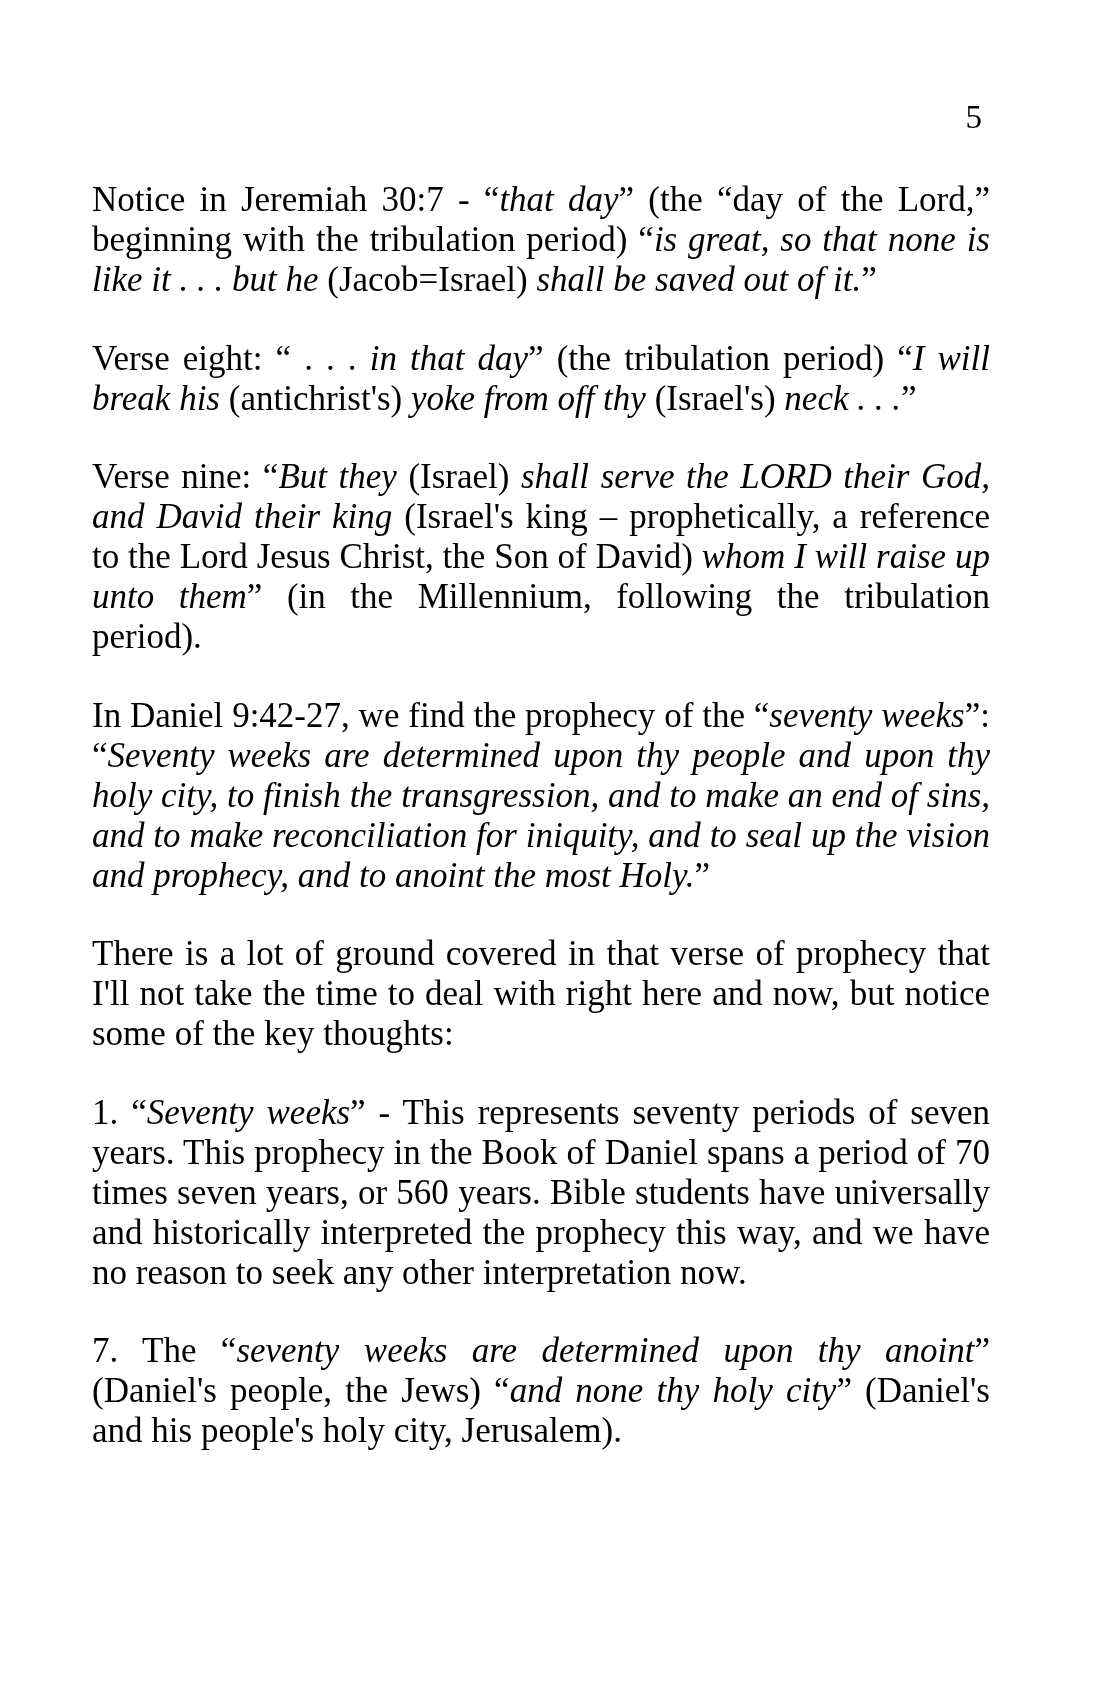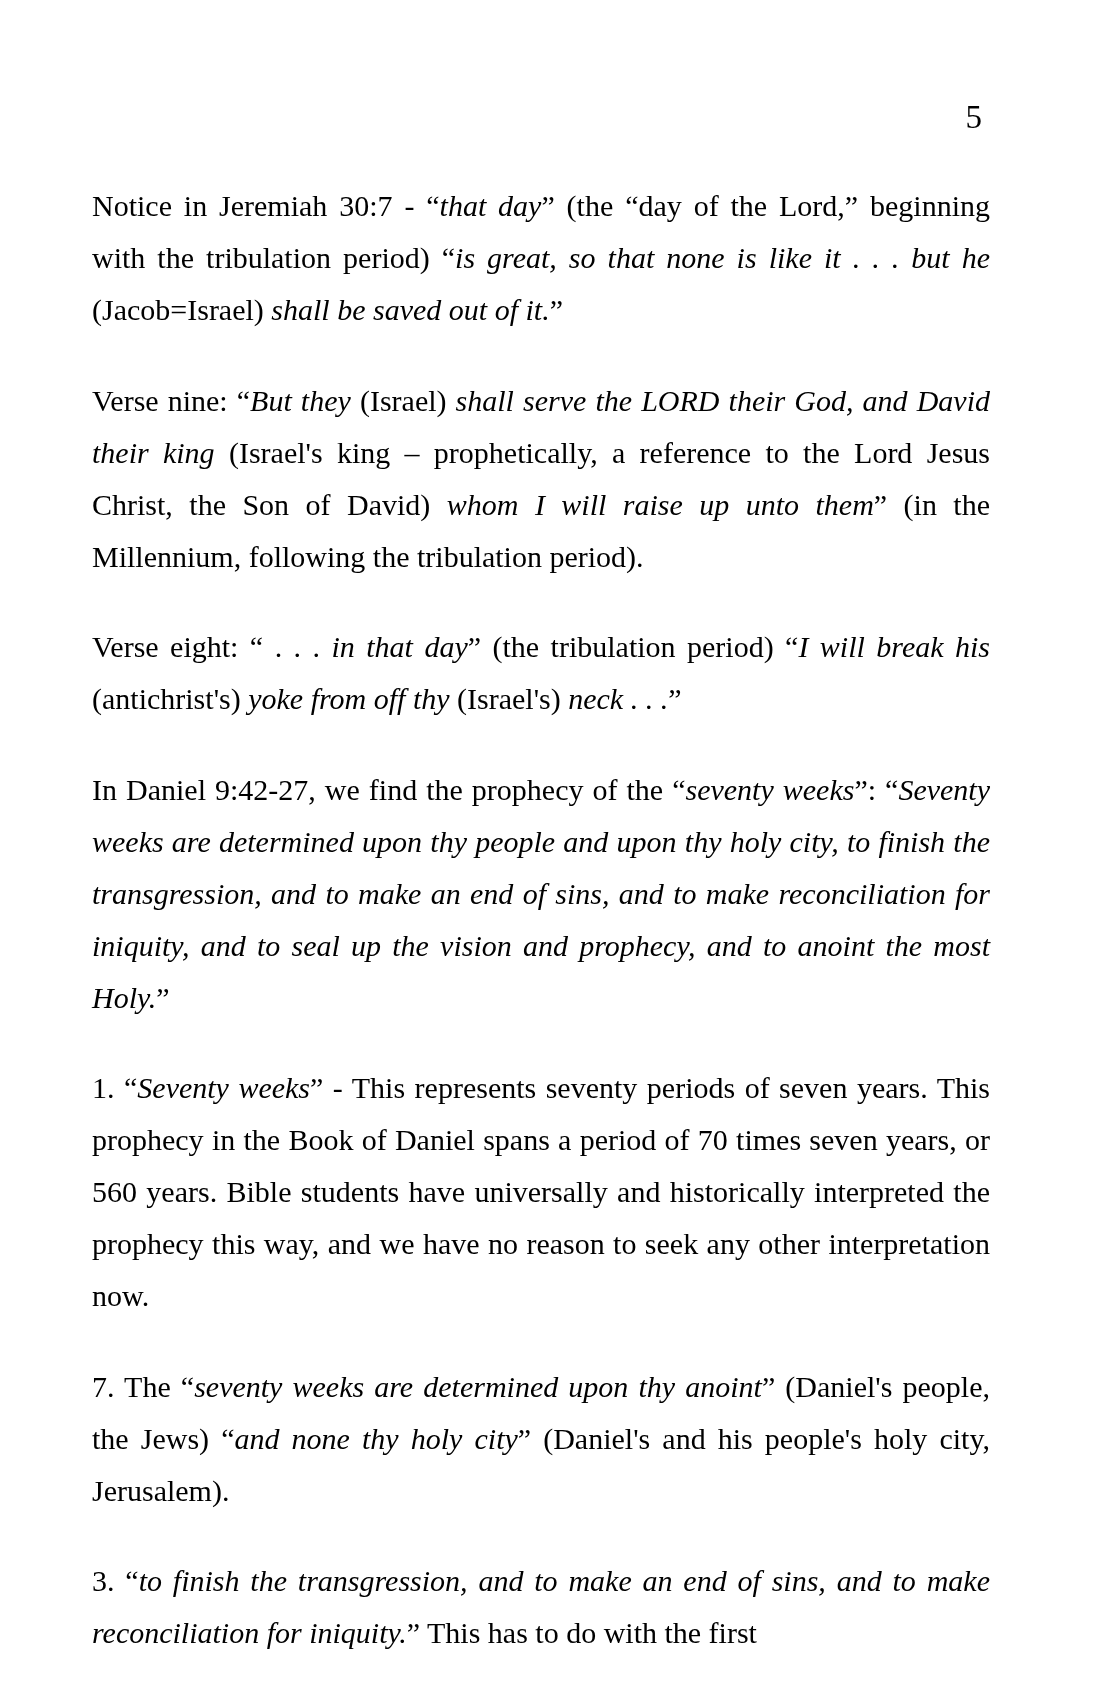--- a/index.html
+++ b/index.html
@@ -27,38 +27,38 @@
     line-height: 38px;
     margin-top: 98px;
     padding-right: 8px;
   }
   .body-text {
     margin-top: 44px;
   }
   .body-text p {
     margin: 0;
     padding: 0;
-    font-size: 30px;
-    line-height: 52px;
+    font-size: 35px;
+    line-height: 40px;
     text-align: justify;
   }
   .body-text p + p {
     margin-top: 38.5px;
   }
   .body-text em {
     font-style: italic;
   }
 </style>
 </head>
 <body>
 
 <div class="page">
   <div class="page-number">5</div>
   <div class="body-text">
       <p><span>Notice in Jeremiah 30:7 - “</span><em>that day</em><span>” (the “day of the Lord,” beginning with the tribulation period) “</span><em>is great, so that none is like it . . . but he</em><span> (Jacob=Israel) </span><em>shall be saved out of it.</em><span>”</span></p>
+      <p><span>Verse eight: “ . . . </span><em>in that day</em><span>” (the tribulation period) “</span><em>I will break his</em><span> (antichrist's) </span><em>yoke from off thy</em><span> (Israel's) </span><em>neck . . .</em><span>”</span></p>
       <p><span>Verse nine: “</span><em>But they</em><span> (Israel) </span><em>shall serve the LORD their God, and David their king</em><span> (Israel's king – prophetically, a reference to the Lord Jesus Christ, the Son of David) </span><em>whom I will raise up unto them</em><span>” (in the Millennium, following the tribulation period).</span></p>
-      <p><span>Verse eight: “ . . . </span><em>in that day</em><span>” (the tribulation period) “</span><em>I will break his</em><span> (antichrist's) </span><em>yoke from off thy</em><span> (Israel's) </span><em>neck . . .</em><span>”</span></p>
       <p><span>In Daniel 9:42-27, we find the prophecy of the “</span><em>seventy weeks</em><span>”: “</span><em>Seventy weeks are determined upon thy people and upon thy holy city, to finish the transgression, and to make an end of sins, and to make reconciliation for iniquity, and to seal up the vision and prophecy, and to anoint the most Holy.</em><span>”</span></p>
+      <p><span>There is a lot of ground covered in that verse of prophecy that I'll not take the time to deal with right here and now, but notice some of the key thoughts:</span></p>
       <p><span>1. “</span><em>Seventy weeks</em><span>” - This represents seventy periods of seven years. This prophecy in the Book of Daniel spans a period of 70 times seven years, or 560 years. Bible students have universally and historically interpreted the prophecy this way, and we have no reason to seek any other interpretation now.</span></p>
       <p><span>7. The “</span><em>seventy weeks are determined upon thy anoint</em><span>” (Daniel's people, the Jews) “</span><em>and none thy holy city</em><span>” (Daniel's and his people's holy city, Jerusalem).</span></p>
-      <p><span>3. “</span><em>to finish the transgression, and to make an end of sins, and to make reconciliation for iniquity.</em><span>” This has to do with the first</span></p>
     </div>
 </div>
 
 </body></html>

